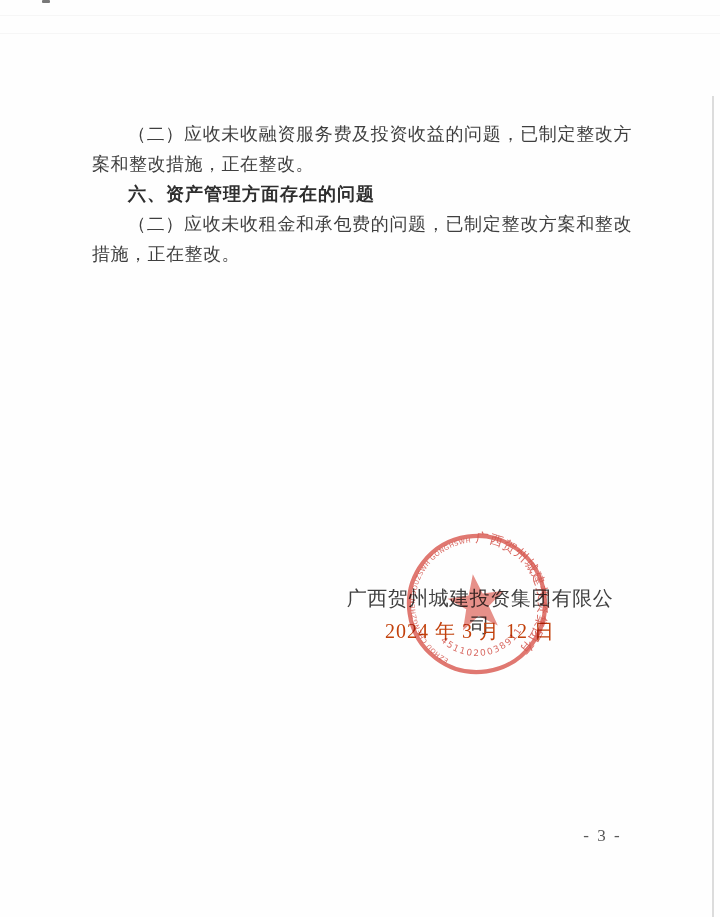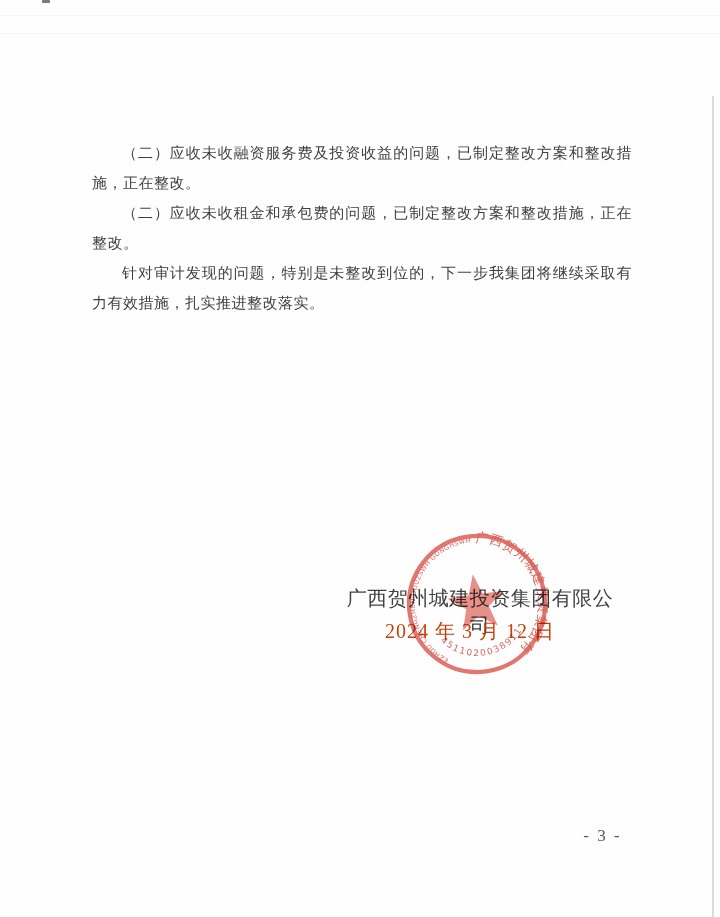--- a/index.html
+++ b/index.html
@@ -17,22 +17,22 @@
   }
   .scan-line-h{position:absolute;left:0;width:720px;height:1px;background:#f6f6f6;}
   .scan-line-h.l1{top:15px;}
   .scan-line-h.l2{top:33px;}
   .scan-edge-right{
     position:absolute;left:712px;top:96px;width:2px;height:821px;
     background:#dcdcdc;
   }
   
   .body-text{
-    position:absolute;left:92px;top:138px;width:540px;
-    font-size:15px;line-height:30px;
+    position:absolute;left:92px;top:119px;width:540px;
+    font-size:18px;line-height:30px;
     color:#3f3f3f;
     letter-spacing:0.5px;
     text-align:justify;
   }
   .body-text p{margin:0;text-indent:2em;}
   .body-text p.heading{
     font-family:"DejaVu Sans","Liberation Sans",sans-serif;
     font-weight:bold;color:#2e2e2e;letter-spacing:1px;
   }
   
@@ -62,22 +62,22 @@
 
 <div class="page">
 
   <div class="scan-mark-top"></div>
   <div class="scan-line-h l1"></div>
   <div class="scan-line-h l2"></div>
   <div class="scan-edge-right"></div>
 
   <div class="body-text">
     <p>（二）应收未收融资服务费及投资收益的问题，已制定整改方案和整改措施，正在整改。</p>
+    <p class="heading">六、资产管理方面存在的问题</p>
     <p>（二）应收未收租金和承包费的问题，已制定整改方案和整改措施，正在整改。</p>
-    <p>针对审计发现的问题，特别是未整改到位的，下一步我集团将继续采取有力有效措施，扎实推进整改落实。</p>
   </div>
 
   <div class="sig-company">广西贺州城建投资集团有限公司</div>
   <div class="sig-date">2024 年 3 月 12 日</div>
 
   <svg class="seal" viewBox="0 0 160 160" xmlns="http://www.w3.org/2000/svg" xmlns:xlink="http://www.w3.org/1999/xlink">
     <defs>
       <path id="ringPath" d="M 44.4,130.8 A 62,62 0 1 1 115.6,130.8" fill="none"></path>
       <path id="numPath" d="M 37.4,109.8 A 52,52 0 0 0 122.6,109.8" fill="none"></path>
     </defs>

